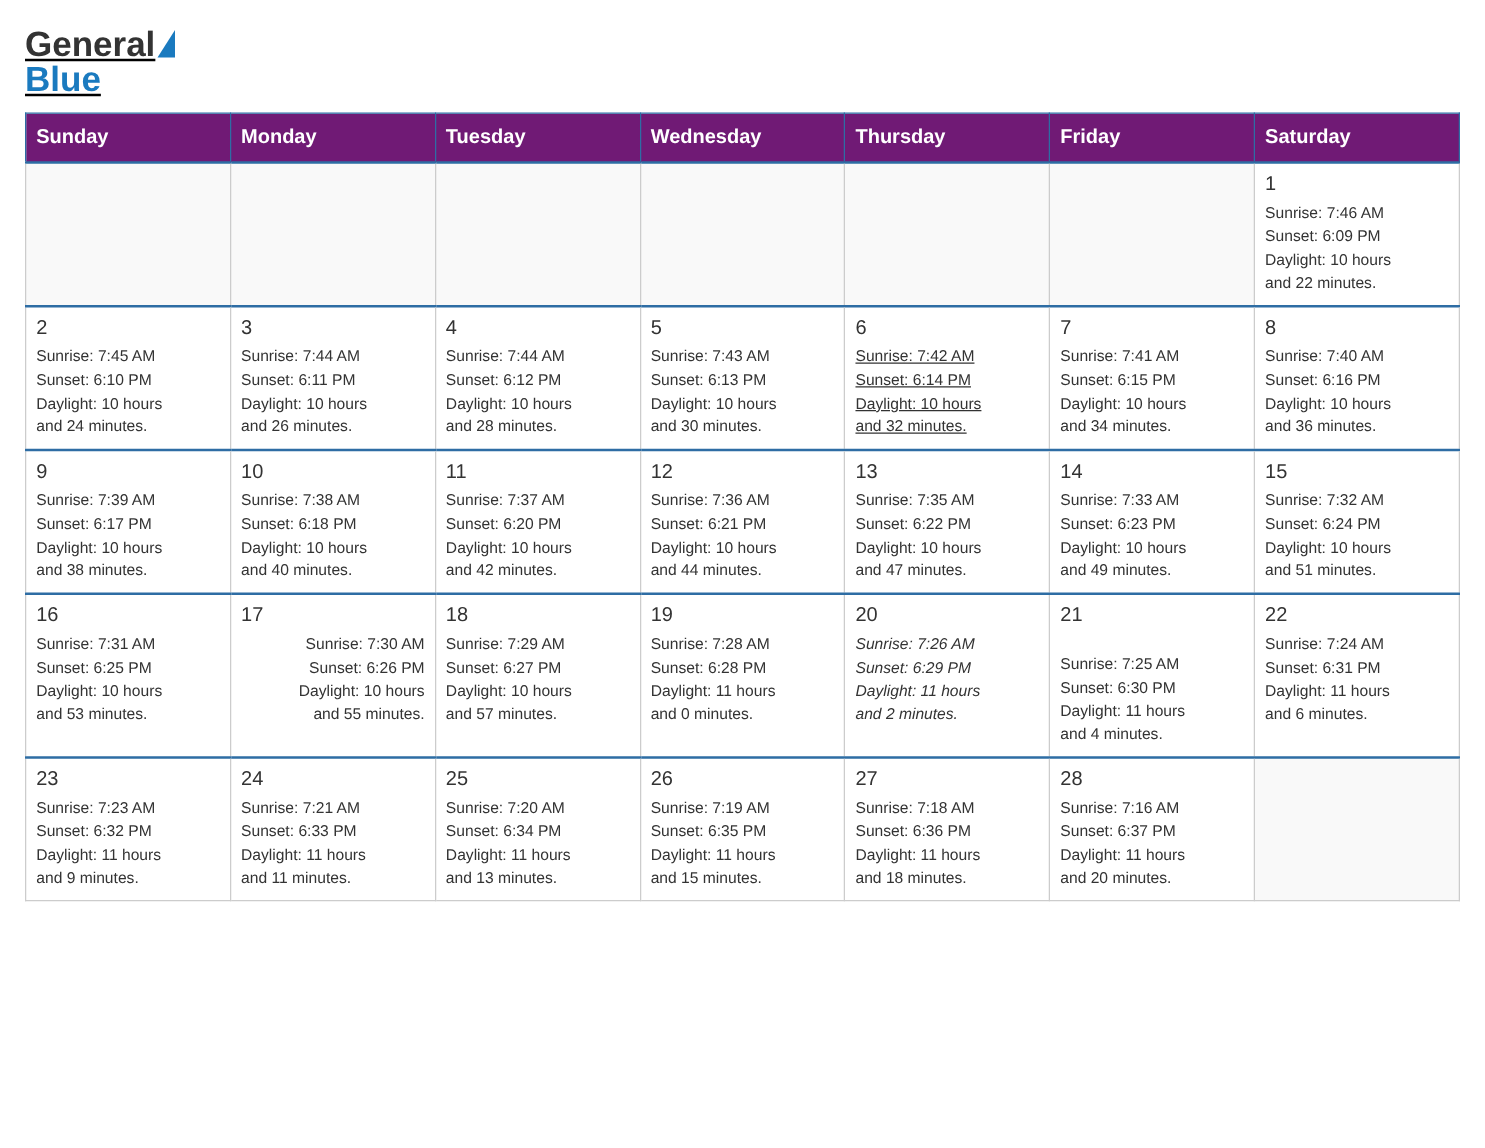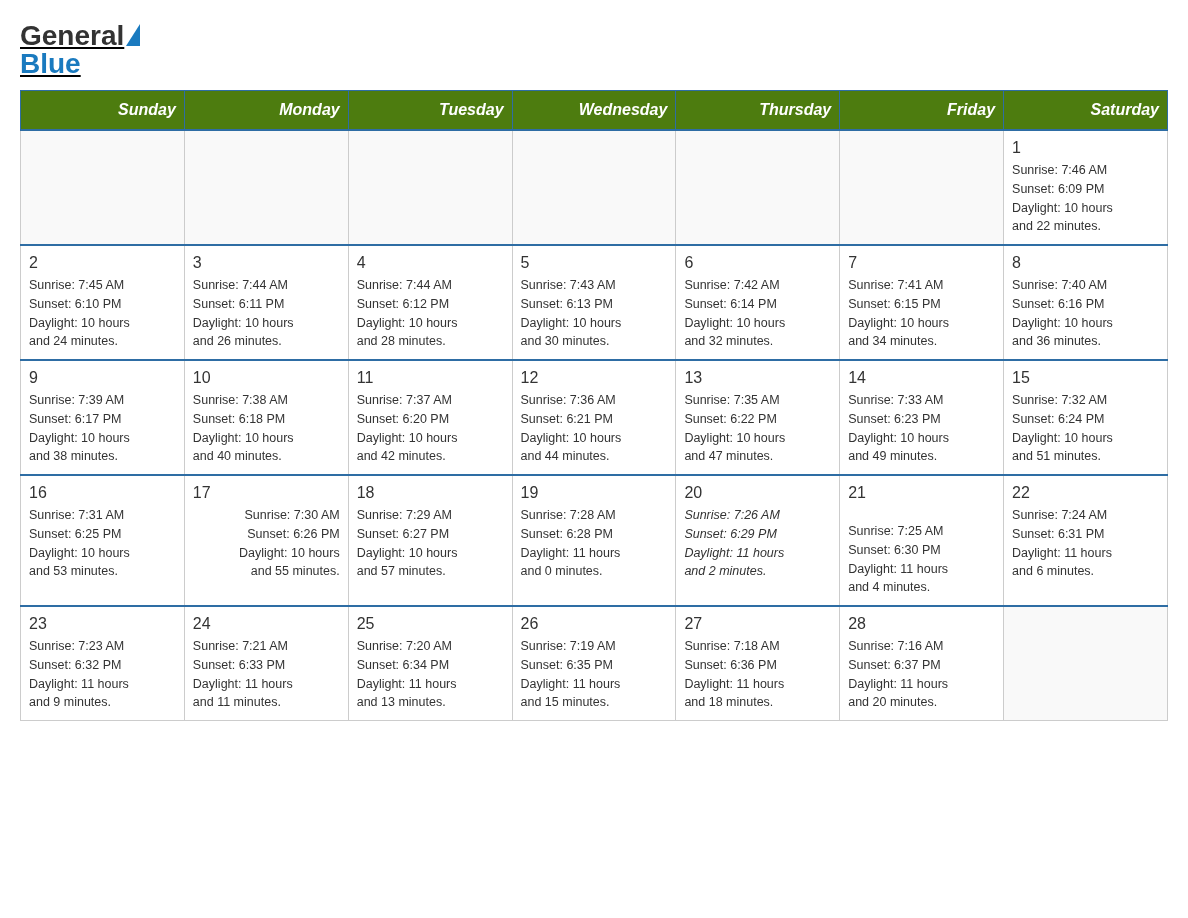--- a/index.html
+++ b/index.html
@@ -50,27 +50,26 @@
       font-size: 22px;
       color: #555;
       margin-top: 4px;
     }
     .calendar {
       width: 100%;
       border-collapse: collapse;
       table-layout: fixed;
     }
     .calendar th {
-      background: #4d7c0f;
+      background: #701a75;
       color: #fff;
       padding: 10px 8px;
-      text-align: right;
+      text-align: left;
       font-size: 16px;
       border: 1px solid #2e6da4;
-      font-style: italic;
     }
     .calendar td {
       vertical-align: top;
       padding: 8px;
       border: 1px solid #ccc;
       font-size: 13px;
       color: #333;
       min-height: 90px;
       height: 110px;
     }
@@ -166,21 +165,21 @@
         </td>
         <td>
           <div class="day-number">5</div>
           <div class="day-info" style="white-space: pre-line;">Sunrise: 7:43 AM
 Sunset: 6:13 PM
 Daylight: 10 hours
 and 30 minutes.</div>
         </td>
         <td>
           <div class="day-number">6</div>
-          <div class="day-info" style="white-space: pre-line;">Sunrise: 7:42 AM
+          <div class="day-info" style="white-space: pre-line; text-decoration: underline;">Sunrise: 7:42 AM
 Sunset: 6:14 PM
 Daylight: 10 hours
 and 32 minutes.</div>
         </td>
         <td>
           <div class="day-number">7</div>
           <div class="day-info" style="white-space: pre-line;">Sunrise: 7:41 AM
 Sunset: 6:15 PM
 Daylight: 10 hours
 and 34 minutes.</div>

